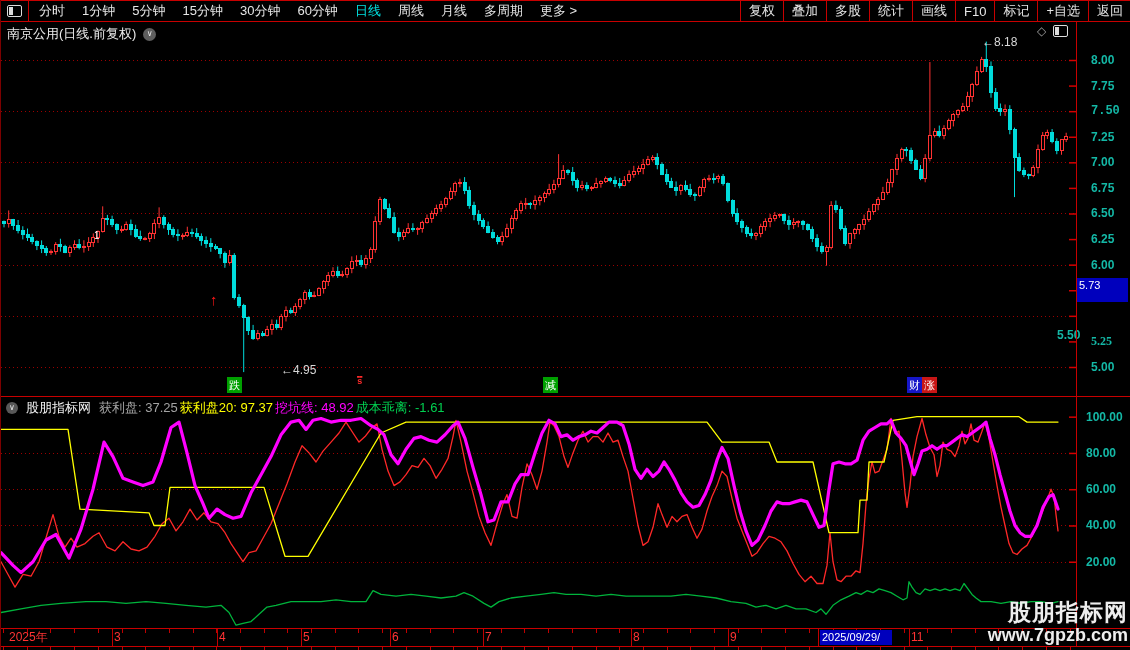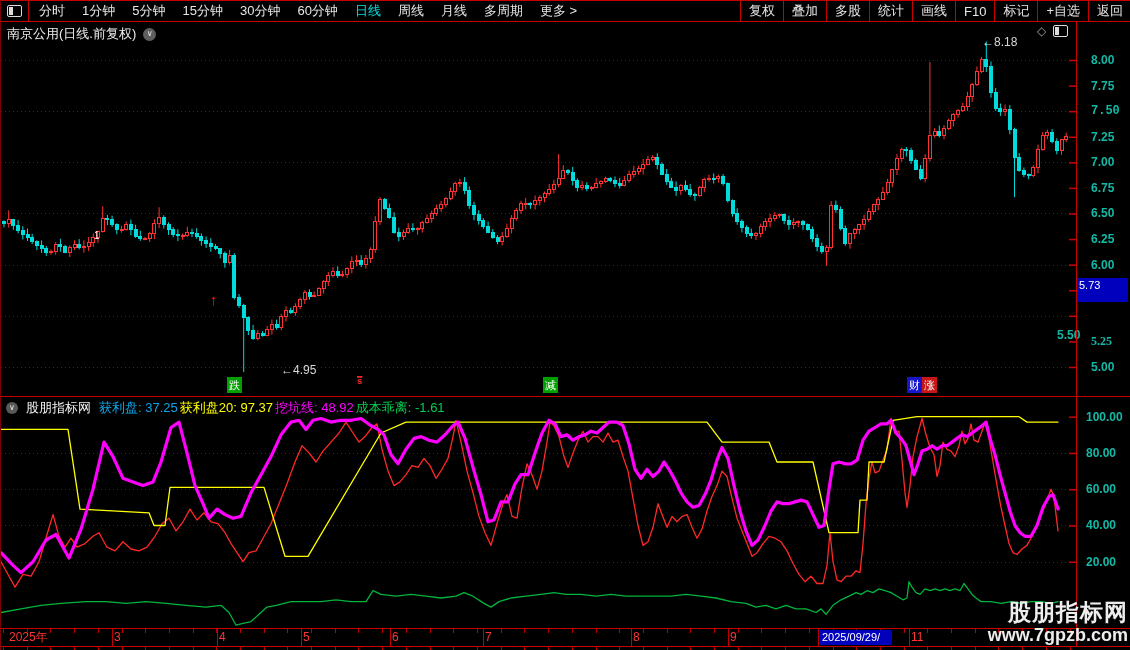--- a/index.html
+++ b/index.html
@@ -603,21 +603,21 @@
       <div class="ylab" style="left: 1090px; top: 335.407px; font-family: Liberation Serif, serif;">5.25</div>
       <div class="ylab" style="left: 1090px; top: 360.99px;">5.00</div>
     </div>
   <div class="tag" id="price-tag" style="left:1076px;top:278px;width:51px;height:24px;">5.73</div>
 
   <div class="hline" style="top:396px"></div>
 
   <div class="ind-header">
     <span class="chev small">∨</span>
     <span>股朋指标网</span>
-    <span id="ind-stats"><span class="stat" style="color: #0ea5e9;">获利盘: 37.25</span><span class="stat" style="color: rgb(255, 255, 0);">获利盘20: 97.37</span><span class="stat" style="color: rgb(255, 0, 255);">挖坑线: 48.92</span><span class="stat" style="color: rgb(0, 208, 80);">成本乖离: -1.61</span></span>
+    <span id="ind-stats"><span class="stat" style="color: #a3a3a3;">获利盘: 37.25</span><span class="stat" style="color: rgb(255, 255, 0);">获利盘20: 97.37</span><span class="stat" style="color: rgb(255, 0, 255);">挖坑线: 48.92</span><span class="stat" style="color: rgb(0, 208, 80);">成本乖离: -1.61</span></span>
   </div>
   <svg id="ind-svg" width="1075" height="232" viewBox="0 396 1075 232">
       <line x1="0" y1="453.43600000000004" x2="1075" y2="453.43600000000004" stroke="#9b0000" stroke-width="1" stroke-dasharray="1 3" shape-rendering="crispEdges"></line>
       <line x1="0" y1="489.702" x2="1075" y2="489.702" stroke="#9b0000" stroke-width="1" stroke-dasharray="1 3" shape-rendering="crispEdges"></line>
       <line x1="0" y1="525.968" x2="1075" y2="525.968" stroke="#9b0000" stroke-width="1" stroke-dasharray="1 3" shape-rendering="crispEdges"></line>
       <line x1="0" y1="562.234" x2="1075" y2="562.234" stroke="#9b0000" stroke-width="1" stroke-dasharray="1 3" shape-rendering="crispEdges"></line>
       <line x1="1068" y1="417.17" x2="1075" y2="417.17" stroke="#d40000" stroke-width="1.5"></line>
       <line x1="1068" y1="453.43600000000004" x2="1075" y2="453.43600000000004" stroke="#d40000" stroke-width="1.5"></line>
       <line x1="1068" y1="489.702" x2="1075" y2="489.702" stroke="#d40000" stroke-width="1.5"></line>
       <line x1="1068" y1="525.968" x2="1075" y2="525.968" stroke="#d40000" stroke-width="1.5"></line>

